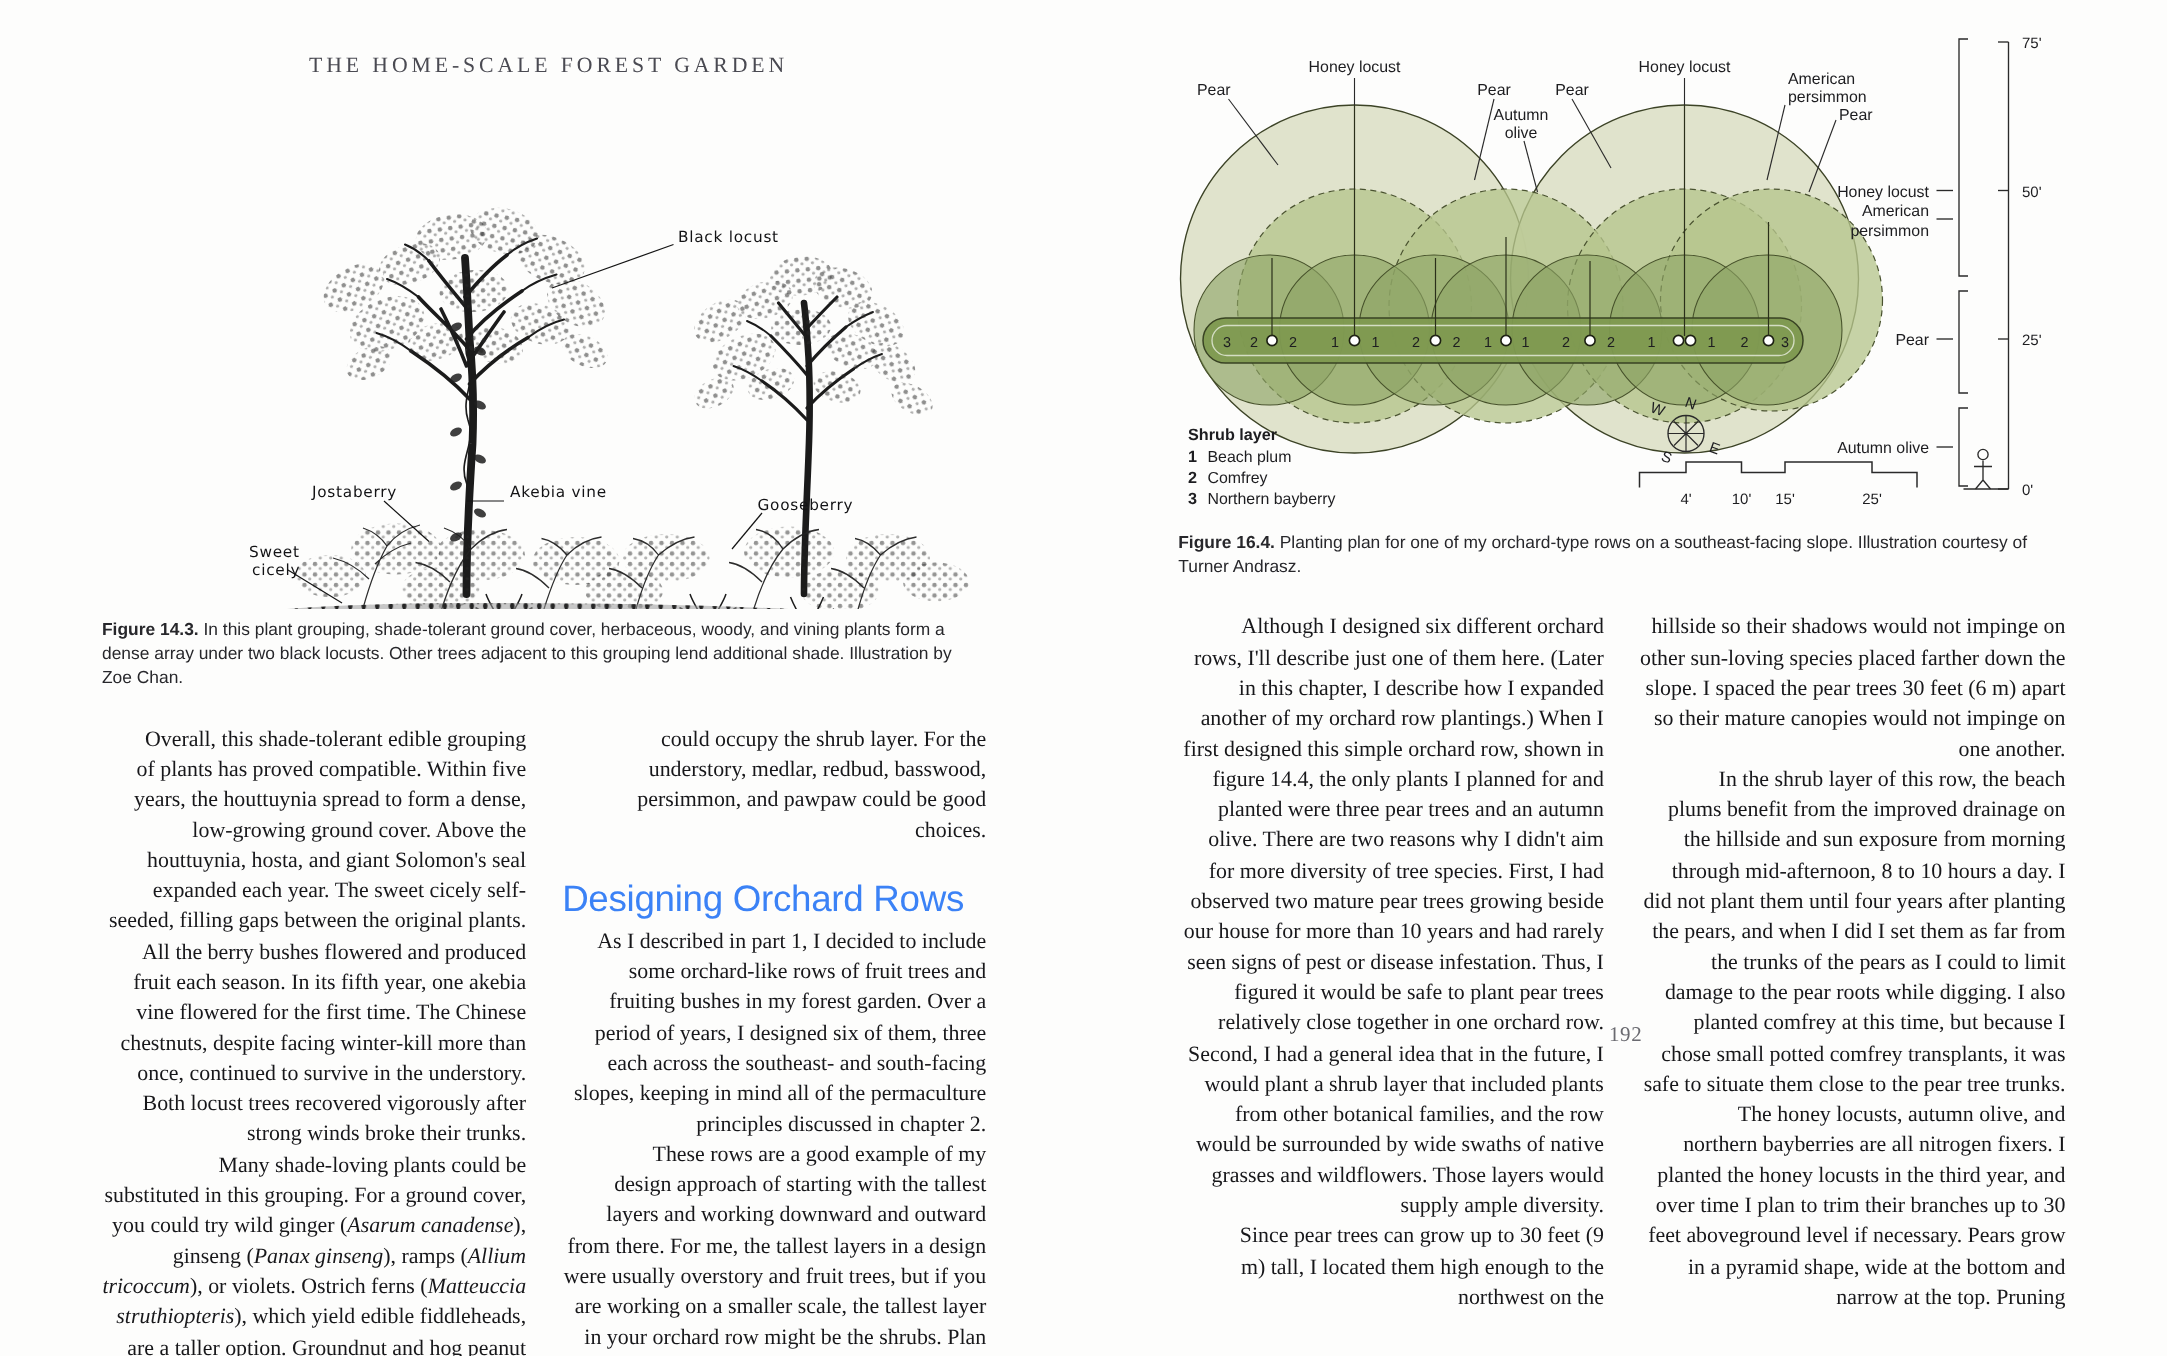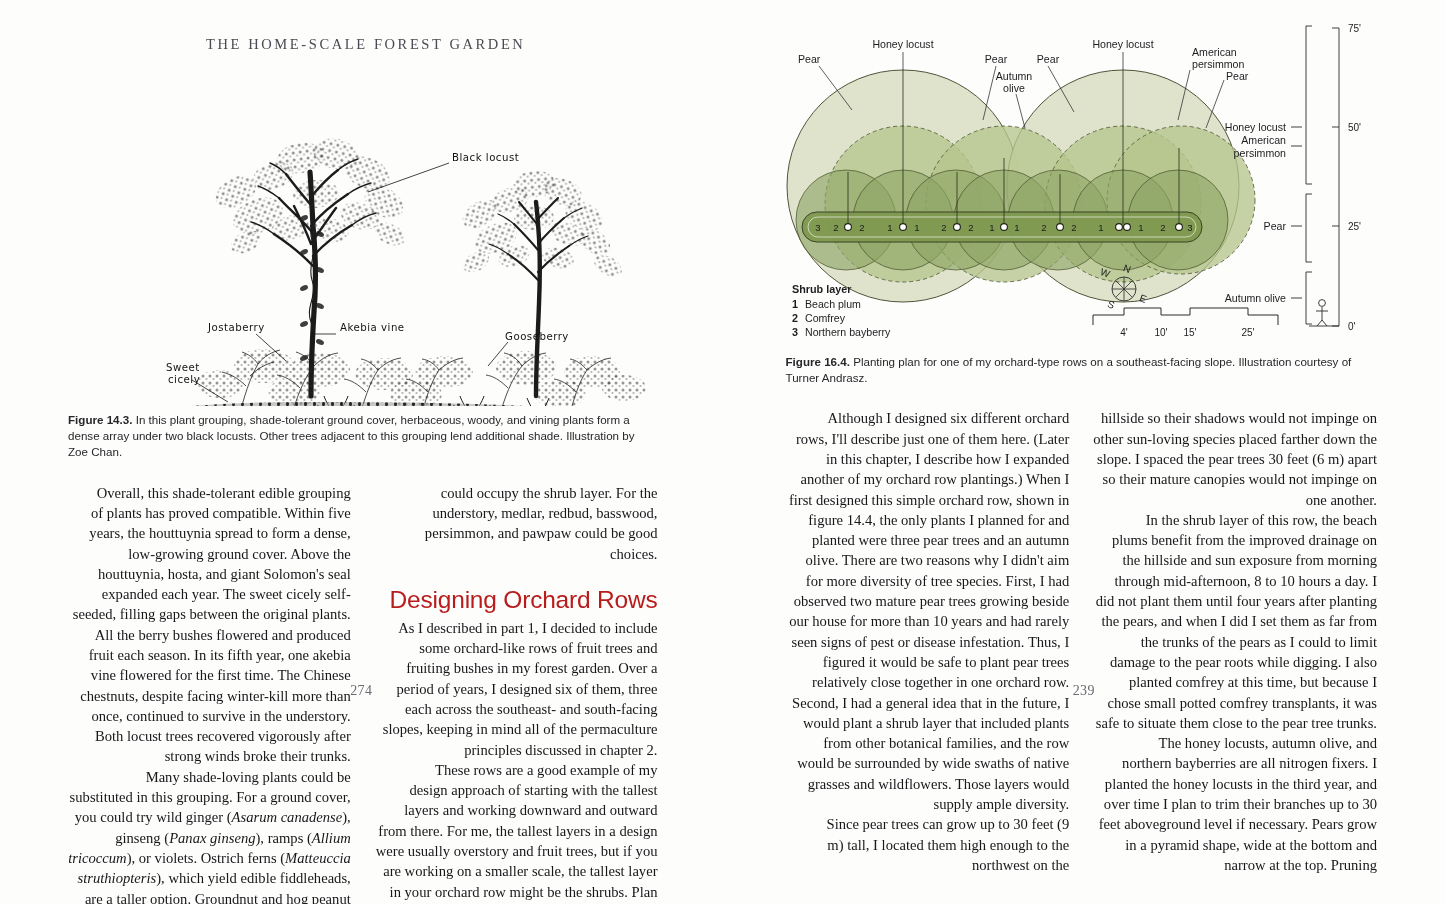--- a/index.html
+++ b/index.html
@@ -82,25 +82,24 @@
     margin: 0;
     text-indent: 22px;
     text-align: right;
   }
   .col p.noindent { text-indent: 0; }
   .col i { font-style: italic; }
   h2.section-head {
     font-family: "Liberation Sans", sans-serif;
     font-size: 24.5px;
     font-weight: normal;
-    color: #b91c1c;
+    color: #3b82f6;
     margin: 22px 0 4px 0;
     line-height: 28px;
     letter-spacing: -0.2px;
-    text-align: right;
   }
 
   
   .folio {
     position: absolute;
     bottom: 50px;
     left: 0;
     right: 0;
     text-align: center;
     font-family: "Liberation Serif", serif;
@@ -331,21 +330,20 @@
         <p>Many shade-loving plants could be substituted in this grouping. For a ground cover, you could try wild ginger (<i>Asarum canadense</i>), ginseng (<i>Panax ginseng</i>), ramps (<i>Allium tricoccum</i>), or violets. Ostrich ferns (<i>Matteuccia struthiopteris</i>), which yield edible fiddleheads, are a taller option. Groundnut and hog peanut are shade-tolerant vines. Thimbleberries () or red and pink currants</p>
       </div>
       <div class="col">
         <p class="noindent">could occupy the shrub layer. For the understory, medlar, redbud, basswood, persimmon, and pawpaw could be good choices.</p>
         <h2 class="section-head">Designing Orchard Rows</h2>
         <p class="noindent">As I described in part 1, I decided to include some orchard-like rows of fruit trees and fruiting bushes in my forest garden. Over a period of years, I designed six of them, three each across the southeast- and south-facing slopes, keeping in mind all of the permaculture principles discussed in chapter 2.</p>
         <p>These rows are a good example of my design approach of starting with the tallest layers and working downward and outward from there. For me, the tallest layers in a design were usually overstory and fruit trees, but if you are working on a smaller scale, the tallest layer in your orchard row might be the shrubs. Plan the placement of those plants first, and add in the lower layers later.</p>
       </div>
     </div>
 
-    <div class="folio">274</div>
   </div>
 
   <div class="page page-right">
 
 
     <div class="figure-box fig-right-wrap">
       <svg width="590" height="340" viewBox="0 0 590 340">
         <defs>
           <clipPath id="clipRow">
             <rect x="0" y="0" width="590" height="340"></rect>
@@ -524,16 +522,16 @@
         <p>Although I designed six different orchard rows, I'll describe just one of them here. (Later in this chapter, I describe how I expanded another of my orchard row plantings.) When I first designed this simple orchard row, shown in figure 14.4, the only plants I planned for and planted were three pear trees and an autumn olive. There are two reasons why I didn't aim for more diversity of tree species. First, I had observed two mature pear trees growing beside our house for more than 10 years and had rarely seen signs of pest or disease infestation. Thus, I figured it would be safe to plant pear trees relatively close together in one orchard row. Second, I had a general idea that in the future, I would plant a shrub layer that included plants from other botanical families, and the row would be surrounded by wide swaths of native grasses and wildflowers. Those layers would supply ample diversity.</p>
         <p>Since pear trees can grow up to 30 feet (9 m) tall, I located them high enough to the northwest on the</p>
       </div>
       <div class="col">
         <p class="noindent">hillside so their shadows would not impinge on other sun-loving species placed farther down the slope. I spaced the pear trees 30 feet (6 m) apart so their mature canopies would not impinge on one another.</p>
         <p>In the shrub layer of this row, the beach plums benefit from the improved drainage on the hillside and sun exposure from morning through mid-afternoon, 8 to 10 hours a day. I did not plant them until four years after planting the pears, and when I did I set them as far from the trunks of the pears as I could to limit damage to the pear roots while digging. I also planted comfrey at this time, but because I chose small potted comfrey transplants, it was safe to situate them close to the pear tree trunks.</p>
         <p>The honey locusts, autumn olive, and northern bayberries are all nitrogen fixers. I planted the honey locusts in the third year, and over time I plan to trim their branches up to 30 feet aboveground level if necessary. Pears grow in a pyramid shape, wide at the bottom and narrow at the top. Pruning</p>
       </div>
     </div>
 
-    <div class="folio">239</div>
+    <div class="folio">192</div>
   </div>
 
 </div>
 
 </body></html>

